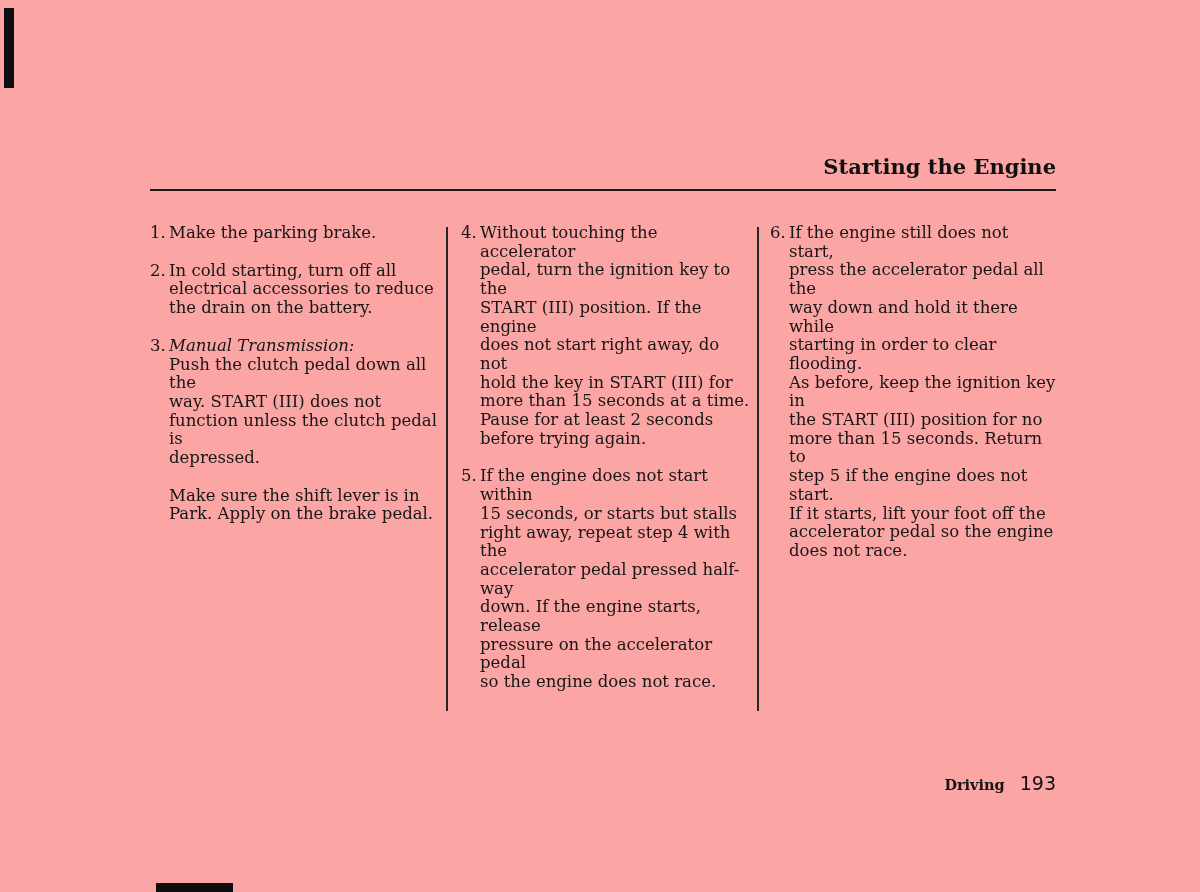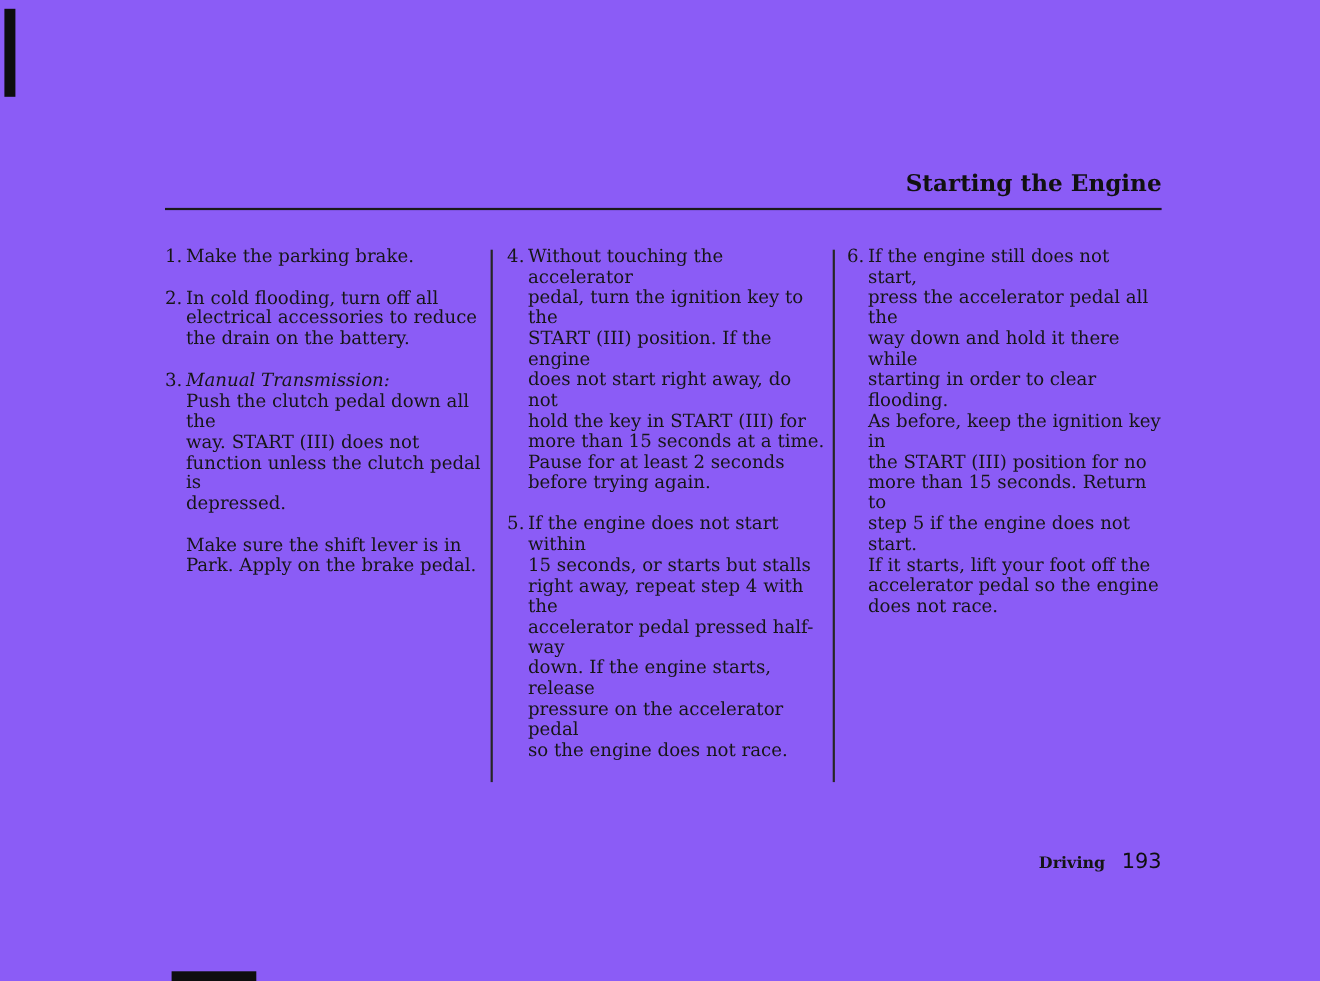--- a/index.html
+++ b/index.html
@@ -1,21 +1,21 @@
 <!DOCTYPE html>
 <html><head>
 <meta charset="utf-8">
 <style>
   * { margin: 0; padding: 0; box-sizing: border-box; }
   html, body { background: #ffffff; }
   .page {
     position: relative;
     width: 1200px;
     height: 892px;
-    background: #8b5cf6;
+    background: #fca5a5;
     overflow: hidden;
     font-family: "DejaVu Serif", serif;
     color: #161616;
   }
   .edge-tab {
     position: absolute;
     left: 4px; top: 8px;
     width: 10px; height: 80px;
     background: #0e0e0e;
   }
@@ -104,21 +104,21 @@
   <div class="divider divider-1"></div>
   <div class="divider divider-2"></div>
 
   <div class="col col-1">
     <div class="item">
       <span class="num">1.</span>
       <div class="lines">Make the parking brake.</div>
     </div>
     <div class="item">
       <span class="num">2.</span>
-      <div class="lines">In cold flooding, turn off all
+      <div class="lines">In cold starting, turn off all
 electrical accessories to reduce
 the drain on the battery.</div>
     </div>
     <div class="item">
       <span class="num">3.</span>
       <div class="ital">Manual Transmission:</div>
       <div class="lines">Push the clutch pedal down all the
 way. START (III) does not
 function unless the clutch pedal is
 depressed.</div>

